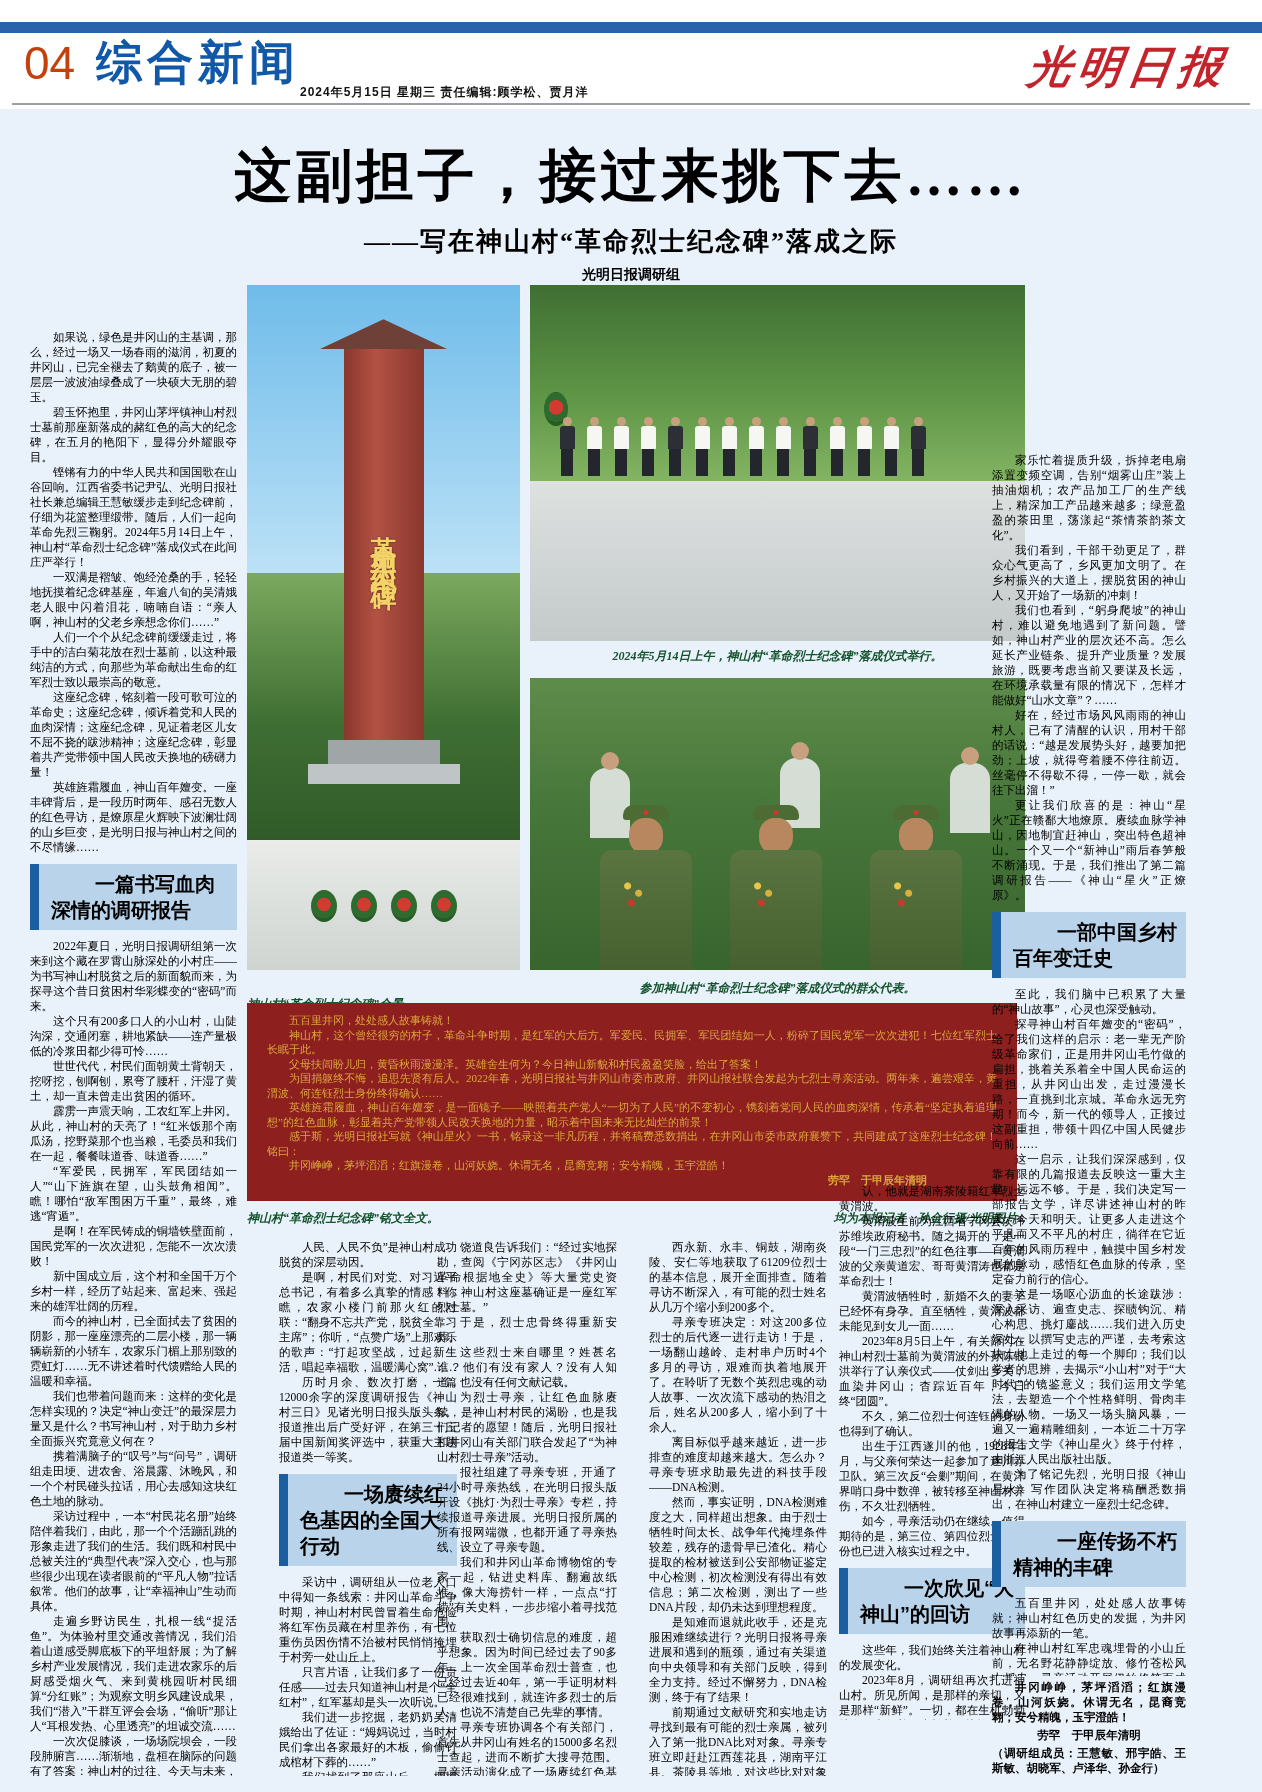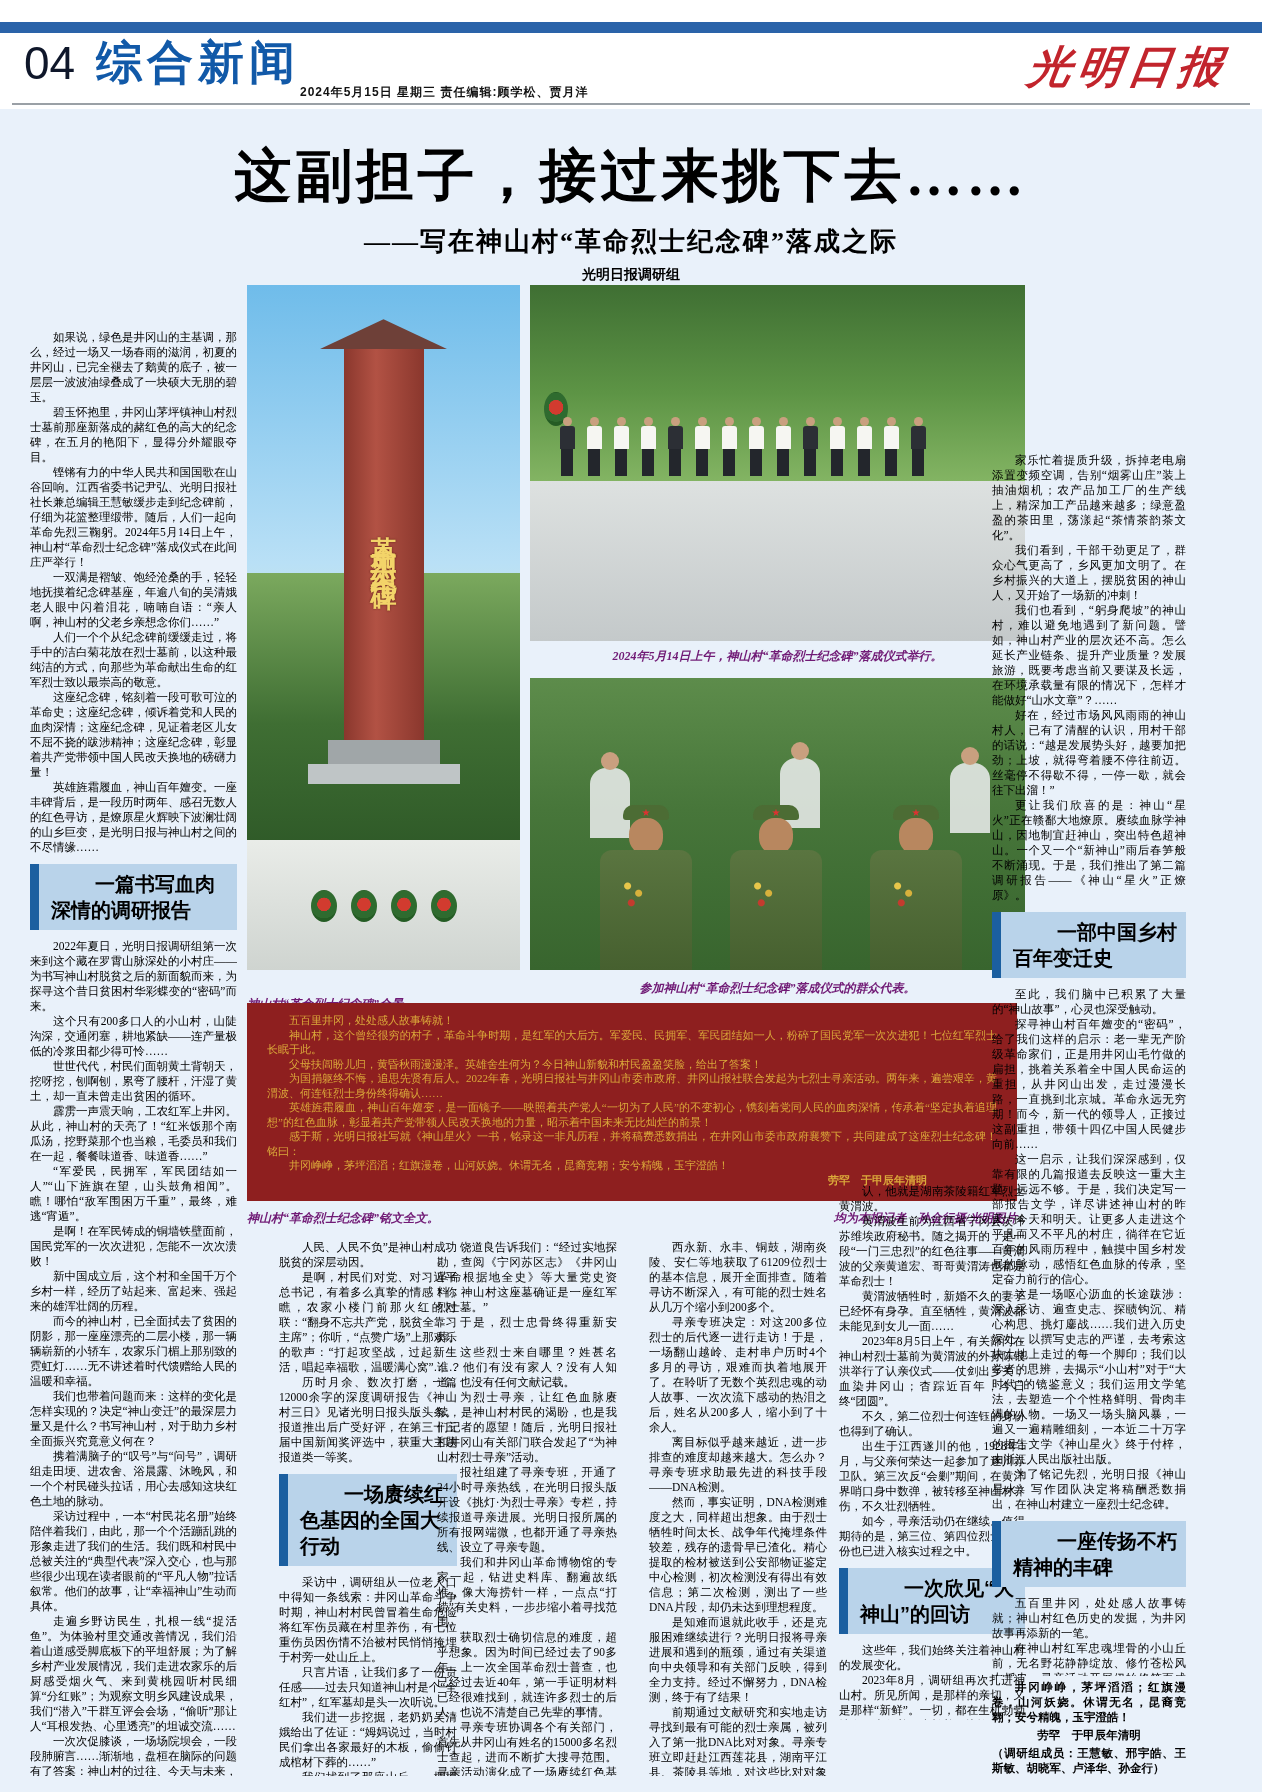--- a/index.html
+++ b/index.html
@@ -3,21 +3,21 @@
 <meta charset="utf-8">
 <style>
   html,body{margin:0;padding:0;}
   body{width:1262px;height:1792px;position:relative;background:#ffffff;
        font-family:"Liberation Serif","DejaVu Serif",serif;color:#000;}
   .page{position:absolute;left:0;top:0;width:1262px;height:1792px;overflow:hidden;}
 
   
   .topbar{position:absolute;left:0;top:22px;width:100%;height:11px;background:#2a63a9;}
   .art-bg{position:absolute;left:0;top:109px;width:100%;height:1683px;background:#e9f1fa;}
-  .pagenum{position:absolute;left:24px;top:36px;font-size:46px;color:#0f172a;
+  .pagenum{position:absolute;left:24px;top:36px;font-size:46px;color:#c2410c;
            font-family:"Liberation Sans",sans-serif;}
   .section{position:absolute;left:96px;top:32px;font-size:46px;font-weight:bold;color:#1159a8;
            letter-spacing:5px;font-family:"Liberation Sans",sans-serif;}
   .dateline{position:absolute;left:300px;top:84px;font-size:12px;font-weight:bold;color:#111;
             font-family:"Liberation Sans",sans-serif;letter-spacing:1px;}
   .masthead{position:absolute;right:34px;top:38px;font-size:44px;color:#c2242c;font-weight:bold;
             font-style:italic;transform:skewX(-8deg);letter-spacing:6px;
             font-family:"Liberation Serif",serif;}
   .hrule{position:absolute;left:12px;right:12px;top:103px;height:2px;background:#9aa0a6;}
 
@@ -42,21 +42,21 @@
   .c5{left:839px;top:1184px;width:186px;height:536px;}
   .c6{left:992px;top:453px;width:194px;height:1323px;display:flex;flex-direction:column;}
   .c6-flow{flex:1 1 auto;overflow:hidden;}
   .c6-tail{flex:0 0 auto;padding-top:4px;}
   .quote{margin:0;font-weight:bold;text-indent:2em;}
   .sig-line{text-align:center;font-weight:bold;margin:3px 0;}
   .credit-line{margin:0;font-weight:bold;}
 
   
   .photo{position:absolute;overflow:hidden;background:#9cc3d8;}
-  .caption{position:absolute;font-size:12px;font-style:italic;font-weight:bold;color:#701a75;}
+  .caption{position:absolute;font-size:12px;font-style:italic;font-weight:bold;color:#14532d;}
   .cap-center{text-align:center;}
   
   .t-sky{position:absolute;top:0;left:0;width:100%;height:58%;
          background:linear-gradient(180deg,#6fbcea,#b9e0f6 70%,#d8ecda);}
   .t-trees{position:absolute;top:42%;left:0;width:100%;height:40%;
            background:linear-gradient(180deg,#7ba95e,#3f6e33 55%,#2f5a28);}
   .t-plaza{position:absolute;bottom:0;left:0;width:100%;height:19%;
            background:linear-gradient(180deg,#e9ece8,#cfd4d0);}
   .m-roof{position:absolute;top:5%;left:50%;transform:translateX(-50%);width:128px;height:30px;
           background:#6e4038;clip-path:polygon(50% 0,100% 100%,0 100%);}

